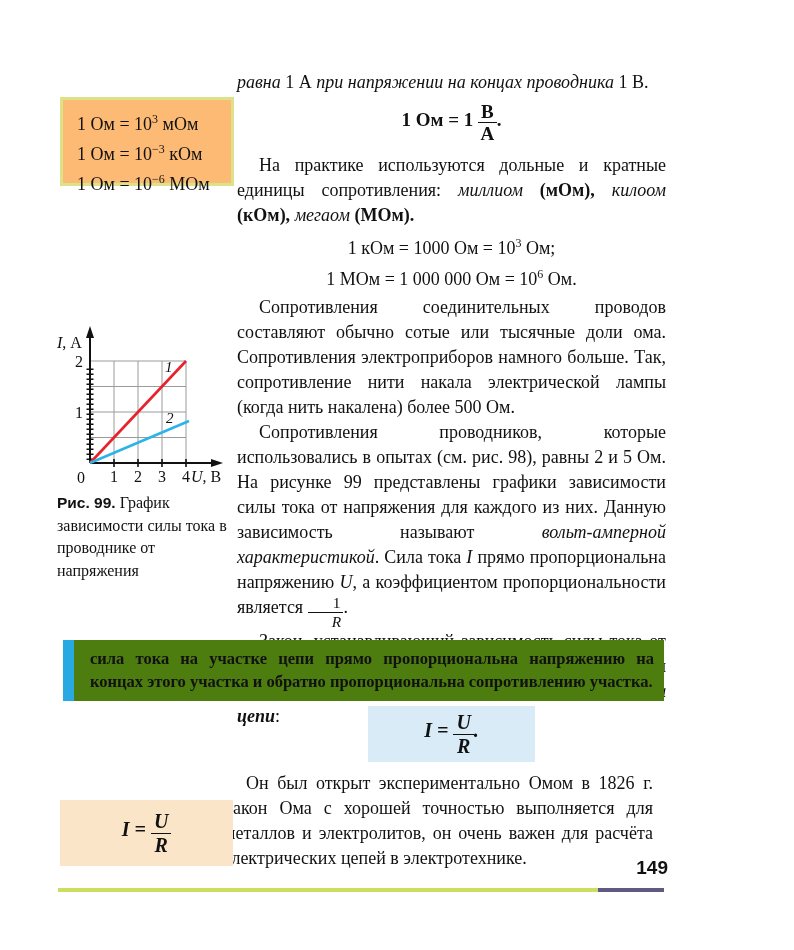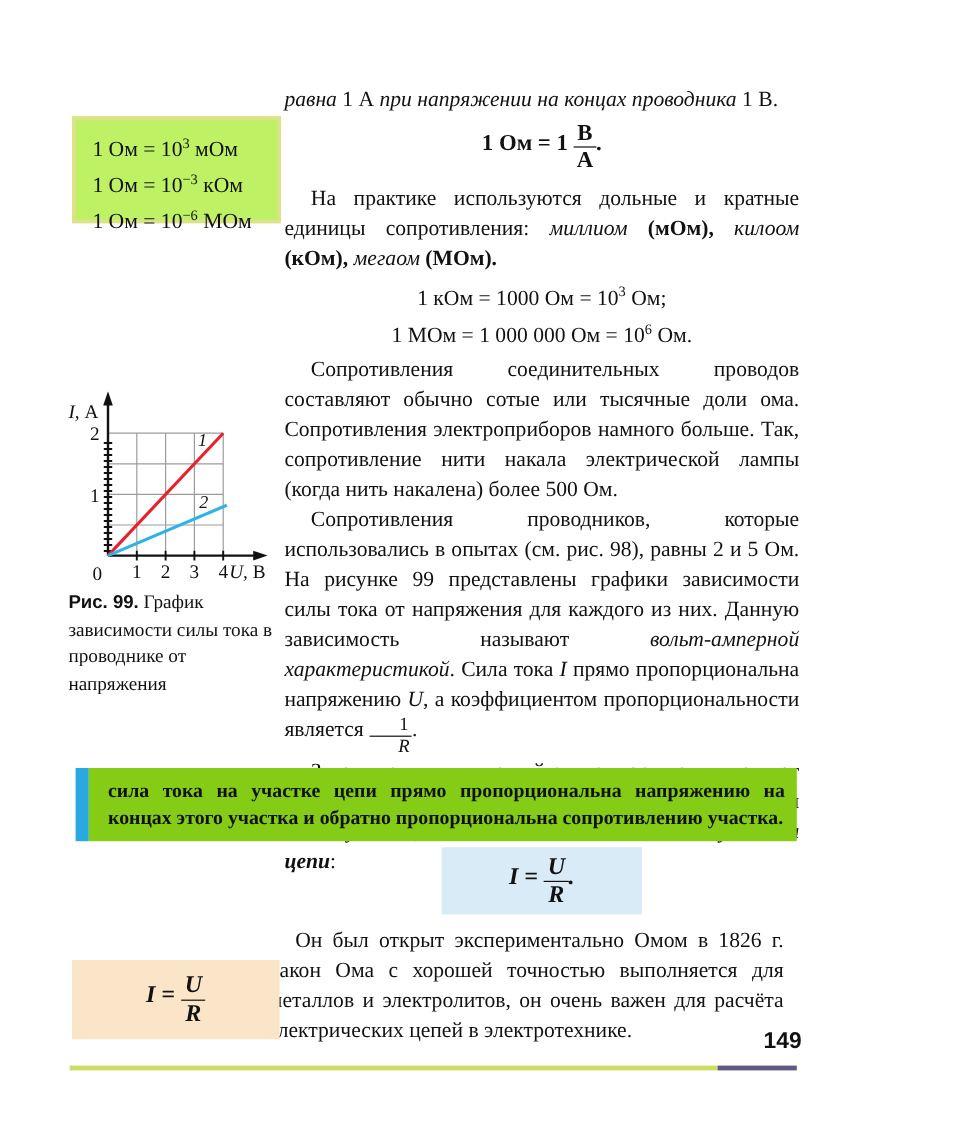--- a/index.html
+++ b/index.html
@@ -4,21 +4,21 @@
 <style>
   * { margin:0; padding:0; box-sizing:border-box; }
   body { background:#ffffff; font-family:"Liberation Serif", serif; color:#111; }
   #page {
     position:relative; width:794px; height:950px; background:#fff; overflow:hidden;
   }
 
   
   .unit-box {
     position:absolute; left:60px; top:97px; width:174px; height:89px;
-    border:3px solid #dbe287; background:#bef264;
+    border:3px solid #dbe287; background:#fdba74;
     padding:7px 0 0 14px;
     font-size:18px; line-height:25px; font-family:"Liberation Serif", serif;
   }
   .unit-box sup { font-size:12px; }
 
   .figure { position:absolute; left:55px; top:326px; width:182px; }
   .figure svg { display:block; }
   .fig-caption {
     position:absolute; left:57px; top:492px; width:178px;
     font-size:16px; line-height:22.5px; font-family:"Liberation Serif", serif;
@@ -44,21 +44,21 @@
 
   .conversions { text-align:center; line-height:26px; margin:2px 0 3px 0; }
   .conversions sup { font-size:12px; }
 
   
   .highlight {
     position:absolute; left:63px; top:640px; width:601px; display:flex; align-items:stretch;
   }
   .highlight .bar { width:11px; background:#29a9e1; flex:0 0 11px; }
   .highlight .hl-body {
-    background:#84cc16; padding:7px 10px 8px 16px;
+    background:#4d7c0f; padding:7px 10px 8px 16px;
     font-weight:bold; font-size:16.5px; line-height:23px; text-align:justify;
   }
   .fbox-blue {
     position:absolute; left:368px; top:706px; width:167px; height:56px;
     background:#d9ebf6; display:flex; align-items:center; justify-content:center;
   }
   .fbox-peach {
     position:absolute; left:60px; top:800px; width:173px; height:66px;
     background:#fbe5c8; display:flex; align-items:center; justify-content:center;
   }

